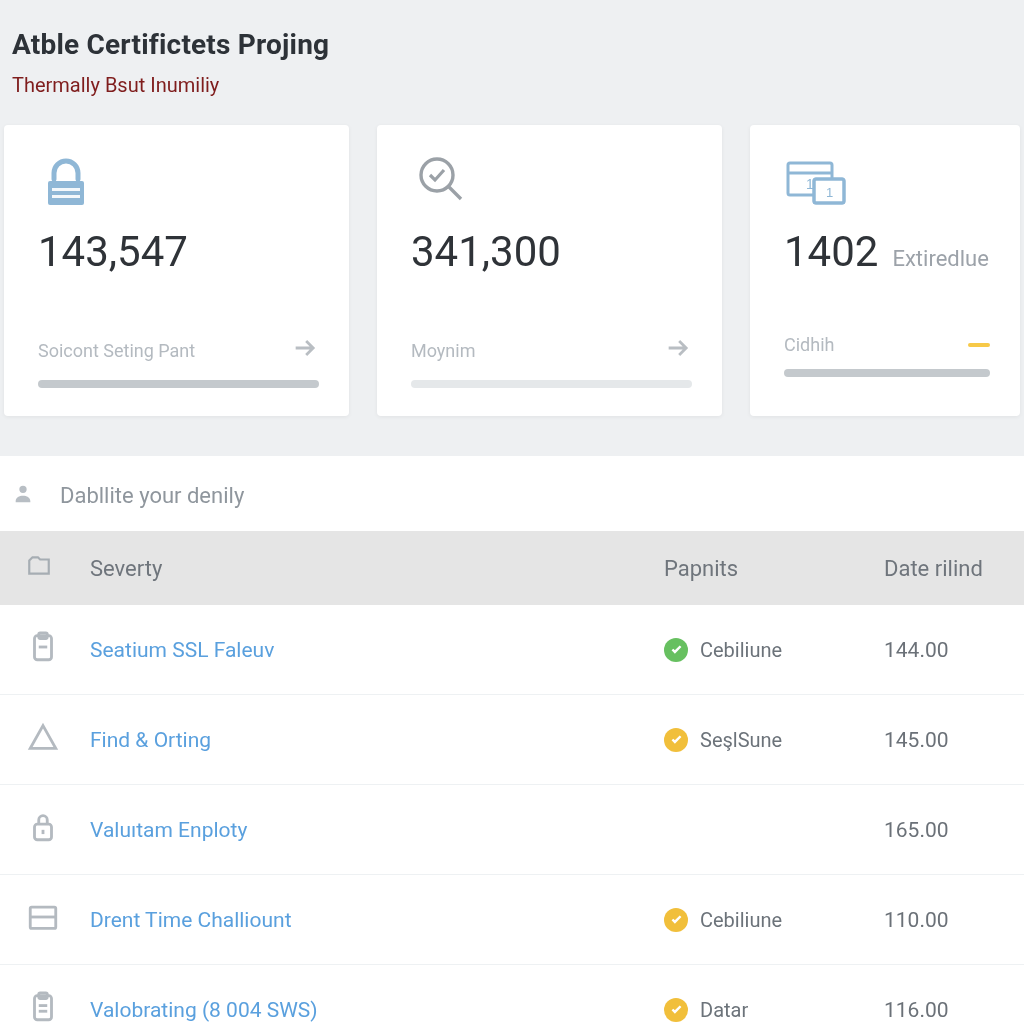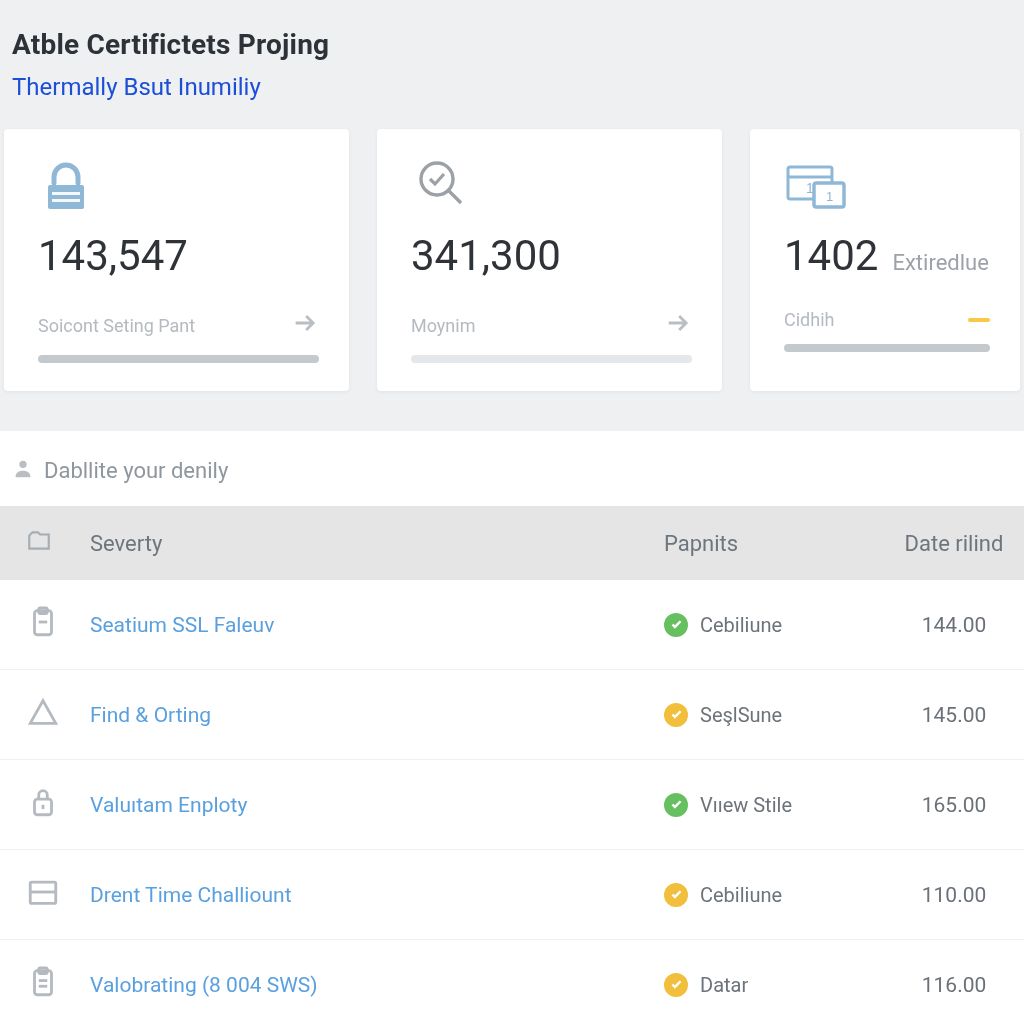--- a/index.html
+++ b/index.html
@@ -13,22 +13,22 @@
   }
   .page-header { padding: 28px 12px 18px 12px; }
   .page-title {
     font-size: 28px;
     font-weight: 700;
     color: #2d3238;
     letter-spacing: .2px;
   }
   .page-subtitle {
     margin-top: 12px;
-    font-size: 24px;
-    color: #1d4ed8;
+    font-size: 20px;
+    color: #7f1d1d;
   }
 
   .cards-row {
     display: flex;
     gap: 28px;
     padding: 10px 4px 0 4px;
   }
   .card {
     flex: 1 1 0;
     min-width: 0;
@@ -50,21 +50,21 @@
   .card .value {
     font-size: 42px;
     font-weight: 400;
     color: #2f3338;
   }
   .card .value-suffix {
     font-size: 22px;
     color: #9ca2a9;
   }
   .card .footer-row {
-    margin-top: 29px;
+    margin-top: 58px;
     display:flex;
     align-items:center;
     justify-content:space-between;
   }
   .card .footer-label {
     font-size: 18px;
     color: #b4bac0;
   }
   .arrow-icon svg { width:28px; height:28px; stroke:#b9bec3; }
   .yellow-dash { width:22px; height:4px; background:#f7c948; border-radius:2px; }
@@ -79,30 +79,30 @@
 
   
   .table-wrap {
     margin-top: 40px;
     background:#fff;
     min-height: 600px;
   }
   .table-title {
     display:flex;
     align-items:center;
-    gap:10px;
+    gap:26px;
     padding: 26px 12px 22px 12px;
     font-size: 22px;
     color:#8f969d;
   }
   .table-title svg { width:22px; height:22px; fill:#b8bec4; }
   .col-icon   { width: 90px; padding-left: 26px; }
   .col-sev    { flex: 1 1 auto; }
   .col-pap    { width: 220px; }
-  .col-date   { width: 140px; text-align:center; }
+  .col-date   { width: 140px; text-align:left; }
   .thead {
     display:flex;
     align-items:center;
     background:#e5e5e5;
     height: 74px;
     font-size: 22px;
     color:#6f757c;
   }
   .trow {
     display:flex;
@@ -278,30 +278,20 @@
 
   <div class="trow">
     <div class="col-icon">
       <svg viewBox="0 0 24 24" class="row-ico">
           <rect x="6" y="10" width="12" height="11" rx="2"></rect>
           <path d="M9 10V7a3 3 0 0 1 6 0v3"></path>
           <line x1="12" y1="14" x2="12" y2="17"></line>
         </svg>
     </div>
     <div class="col-sev"><span class="sev-link">Valuıtam Enploty</span></div>
-    <div class="col-pap">
-      <span class="status-pill">
-        <span class="status-dot green">
-            <svg viewBox="0 0 16 16">
-              <path d="M3 8l3 3 7-7"></path>
-            </svg>
-          </span>
-        <span>Vııew Stile</span>
-      </span>
-    </div>
     <div class="col-date"><span class="date-val">165.00</span></div>
   </div>
 
   <div class="trow">
     <div class="col-icon">
       <svg viewBox="0 0 24 24" class="row-ico">
           <rect x="3" y="5" width="18" height="15" rx="1"></rect>
           <line x1="3" y1="12" x2="21" y2="12"></line>
         </svg>
     </div>

